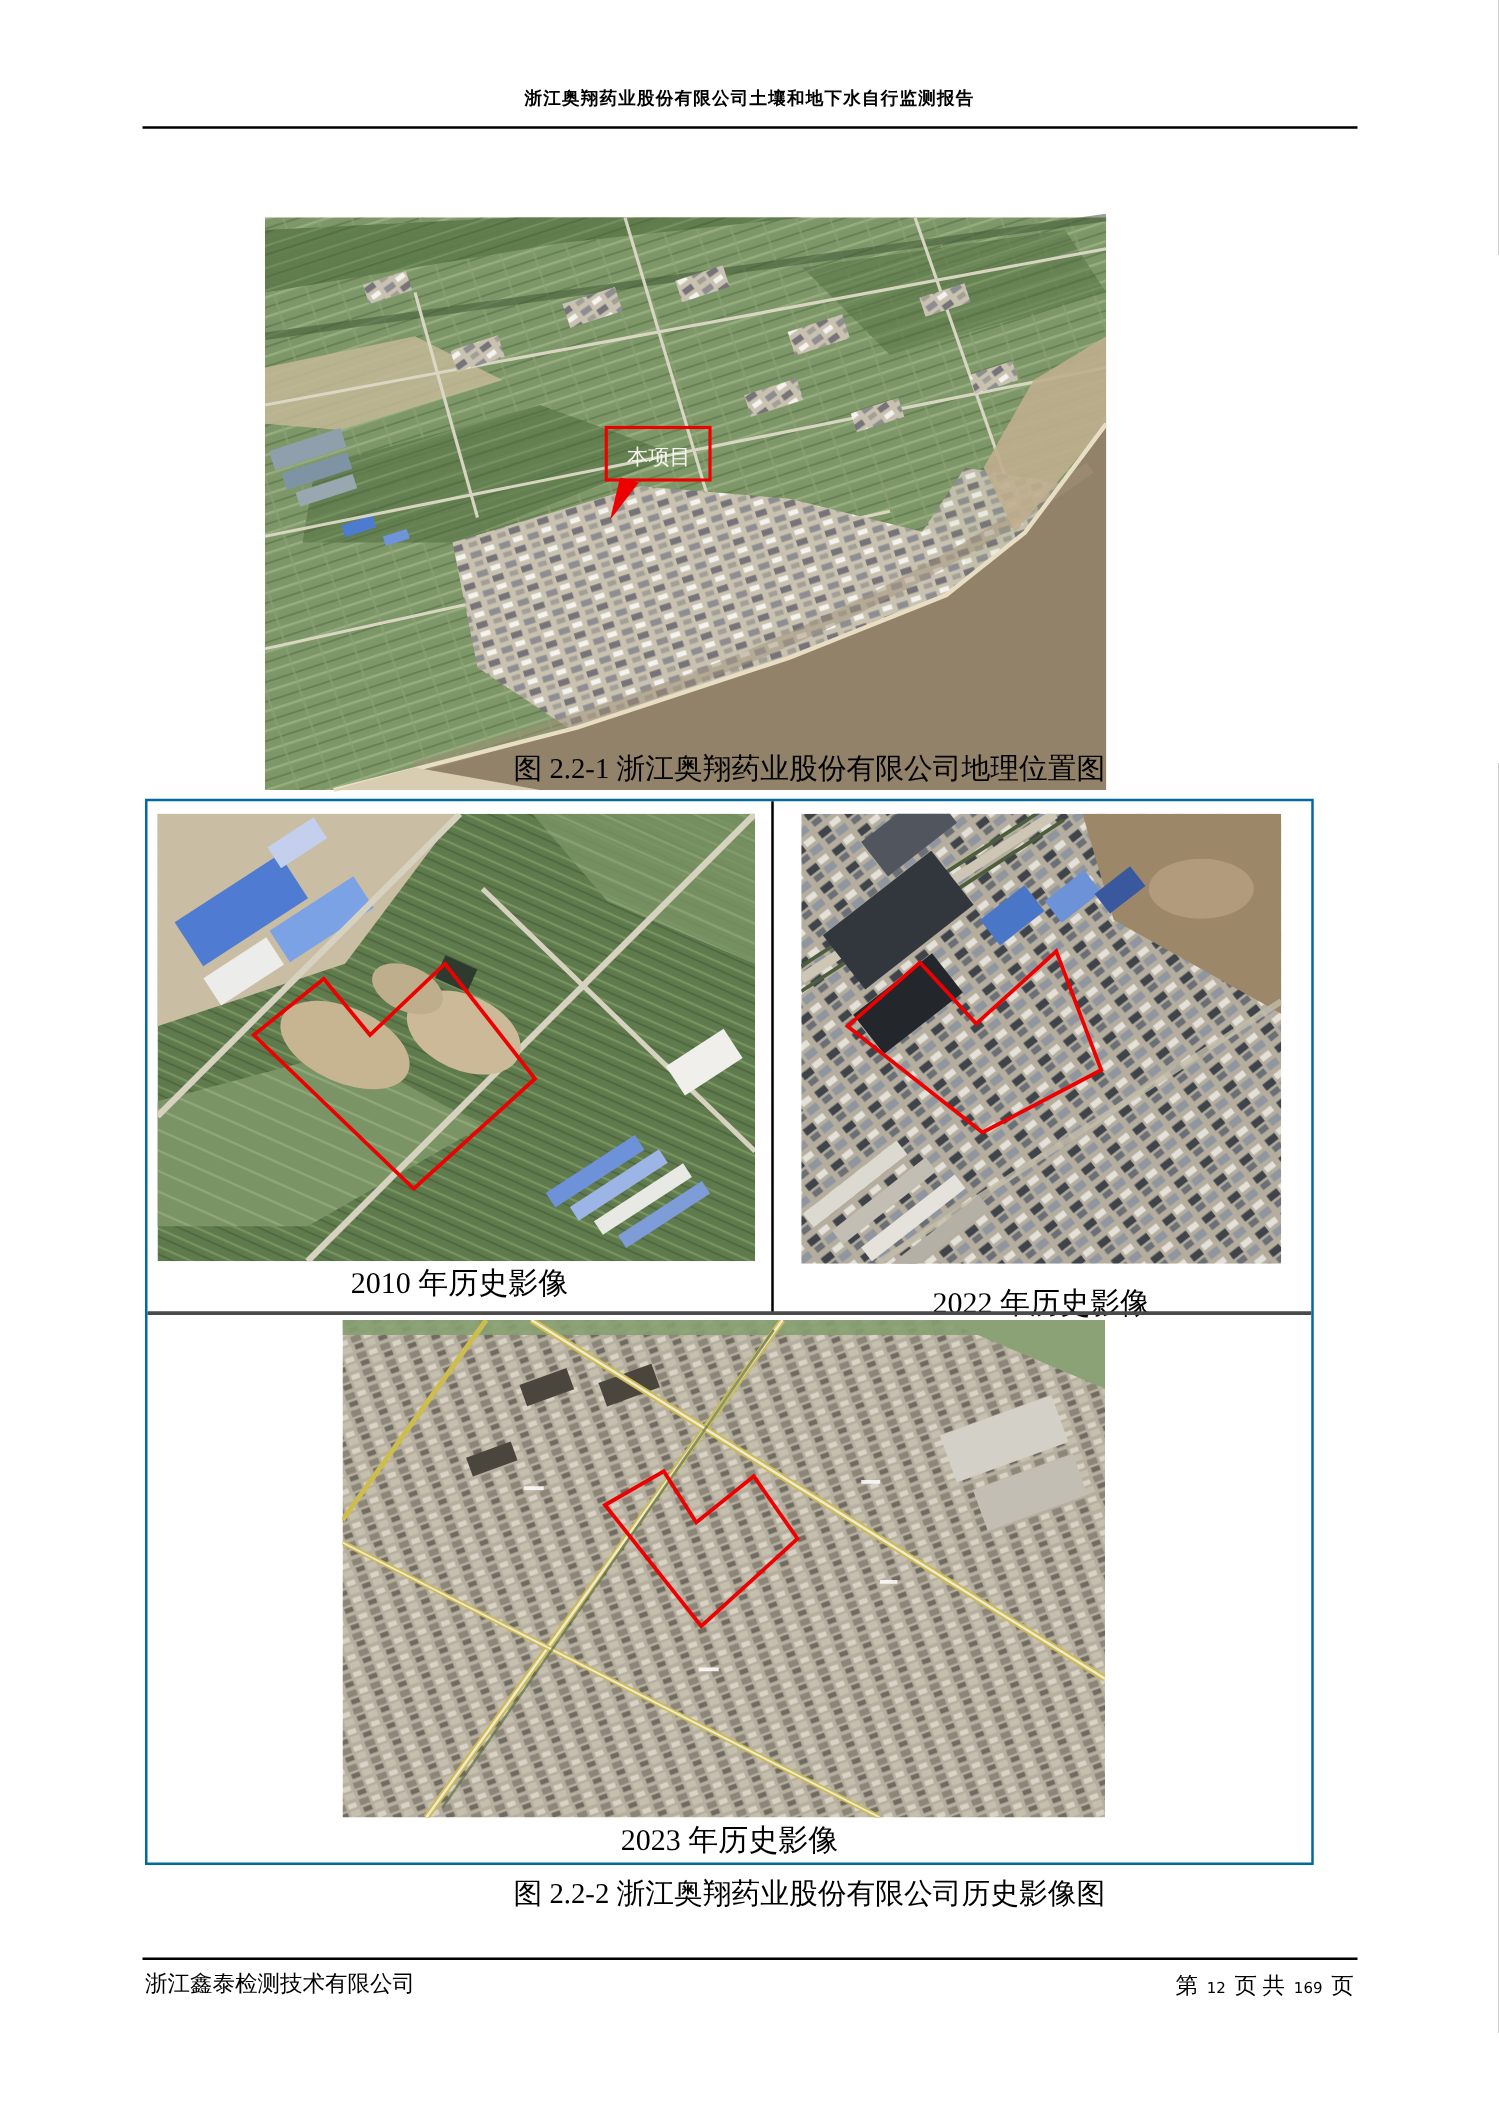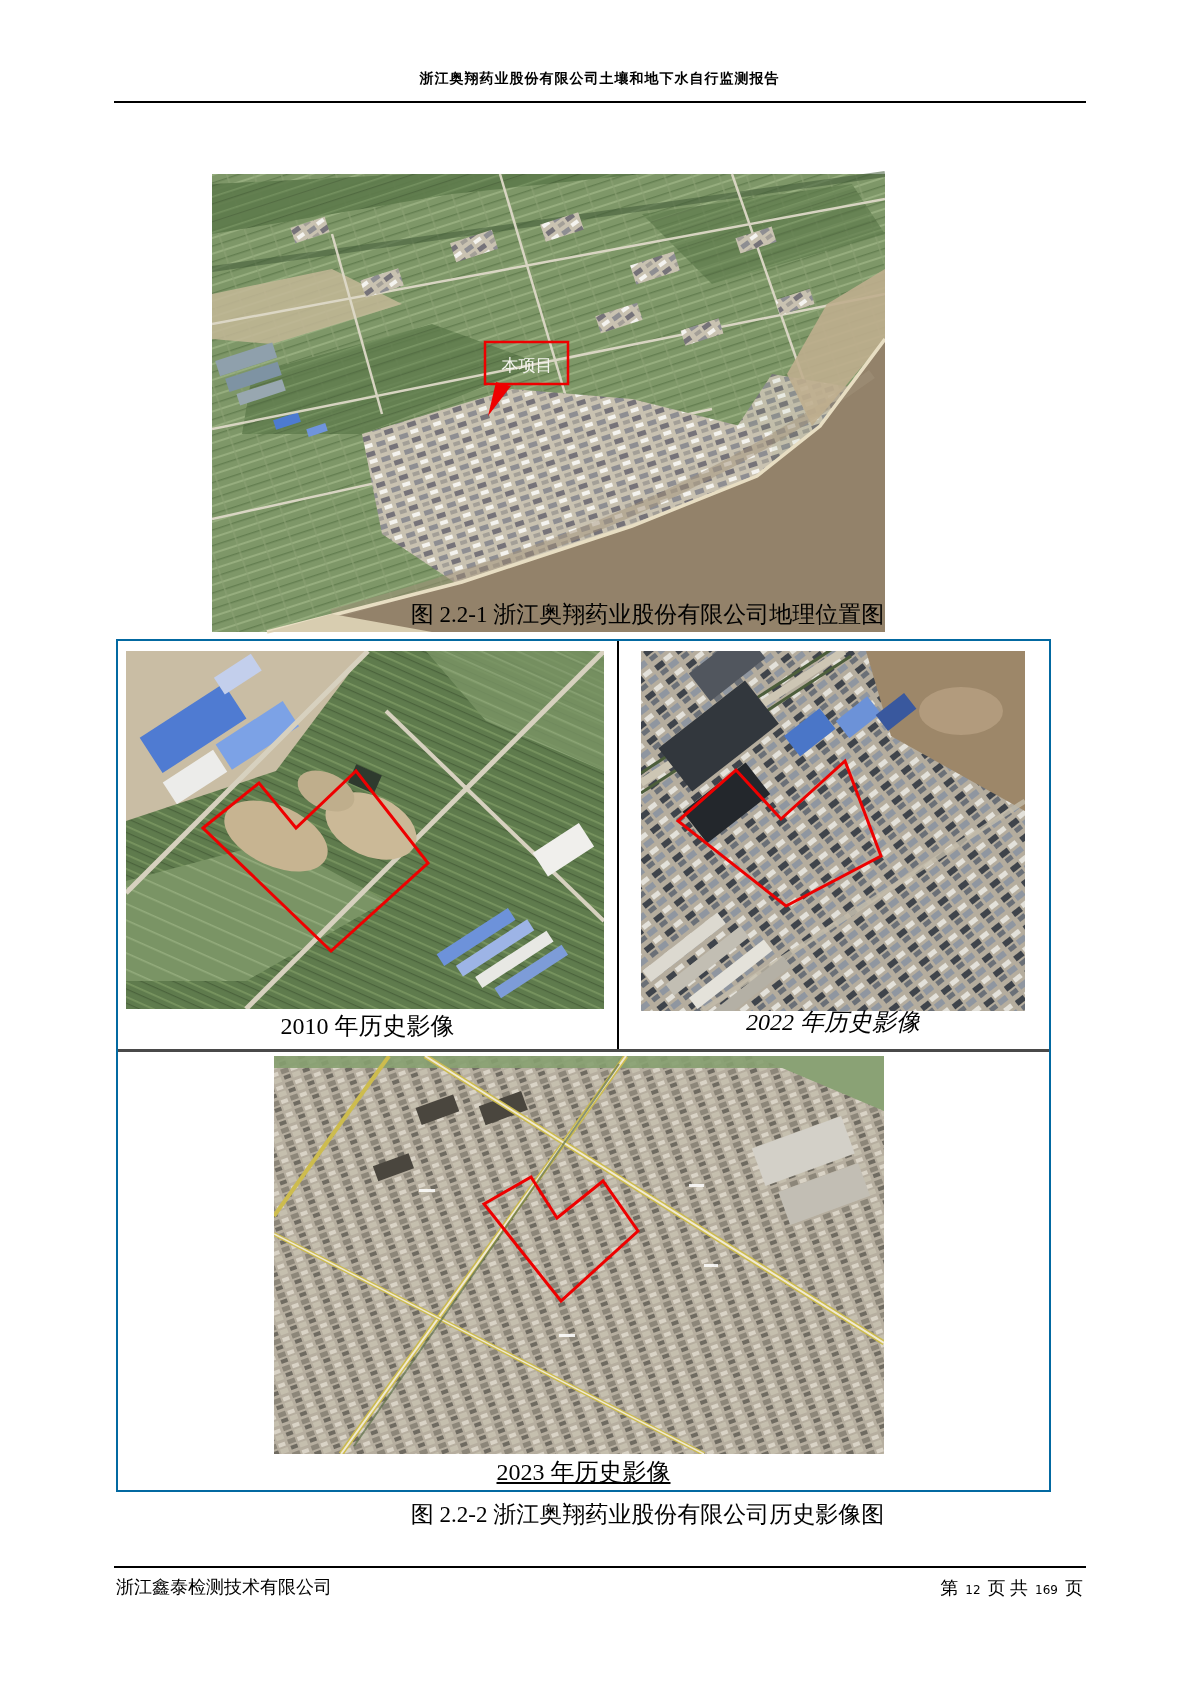--- a/index.html
+++ b/index.html
@@ -28,22 +28,22 @@
     border:2px solid #0369a1; box-sizing:border-box;
   }
   .v-divider { position:absolute; left:499px; top:0; width:2px; height:410px; background:#000; }
   .h-divider { position:absolute; left:0; top:408px; width:100%; height:3px; background:#4a4a4a; }
   .panel-img { position:absolute; }
   .img-2010 { left:8px;  top:10px;  width:478px; height:358px; }
   .img-2022 { left:523px; top:10px; width:384px; height:360px; }
   .img-2023 { left:156px; top:415px; width:610px; height:398px; }
   .panel-label { position:absolute; text-align:center; font-size:24px; }
   .label-2010 { left:0;    top:369px; width:499px; }
-  .label-2022 { left:501px; top:365px; width:428px;font-style:italic; }
-  .label-2023 { left:0;    top:815px; width:100%;text-decoration:underline; }
+  .label-2022 { left:501px; top:385px; width:428px; }
+  .label-2023 { left:0;    top:815px; width:100%; }
   .footer-rule {
     position:absolute; top:1566px; left:114px; width:972px;
     border-top:2px solid #000;
   }
   .footer-company { position:absolute; top:1575px; left:116px; font-size:18px; }
   .footer-page { position:absolute; top:1576px; right:114px; font-size:18px; }
   .footer-page .num {
     font-family:"DejaVu Sans", sans-serif; font-size:12px; margin:0 5px;
   }
   .footer-page .zh { margin:0 2px; }

